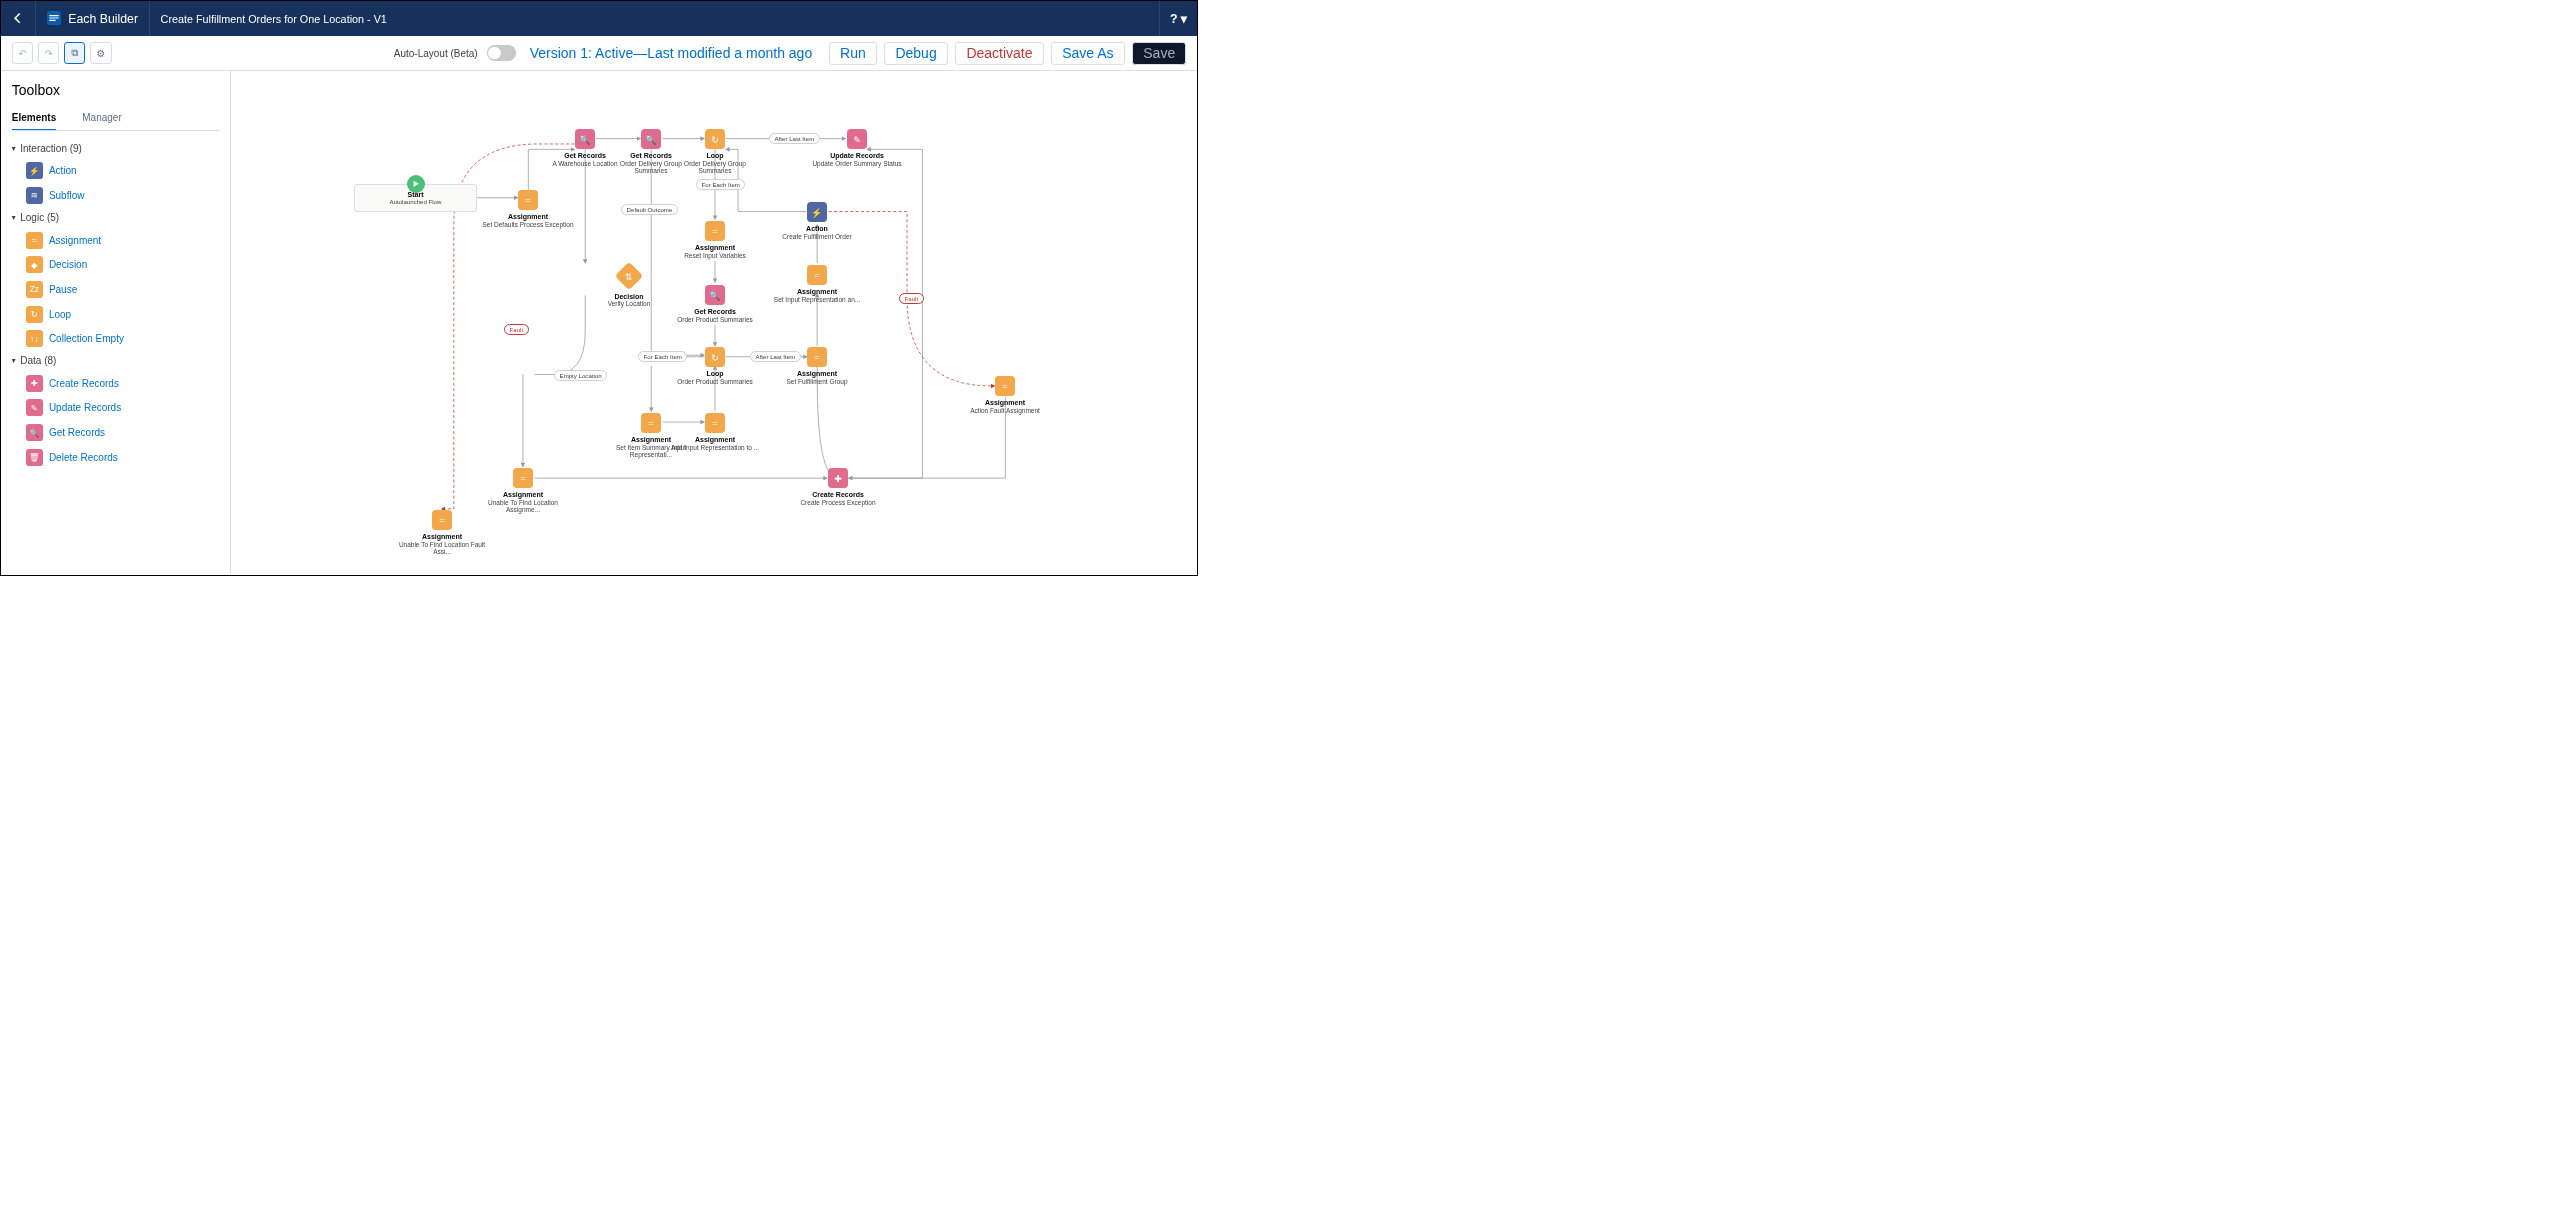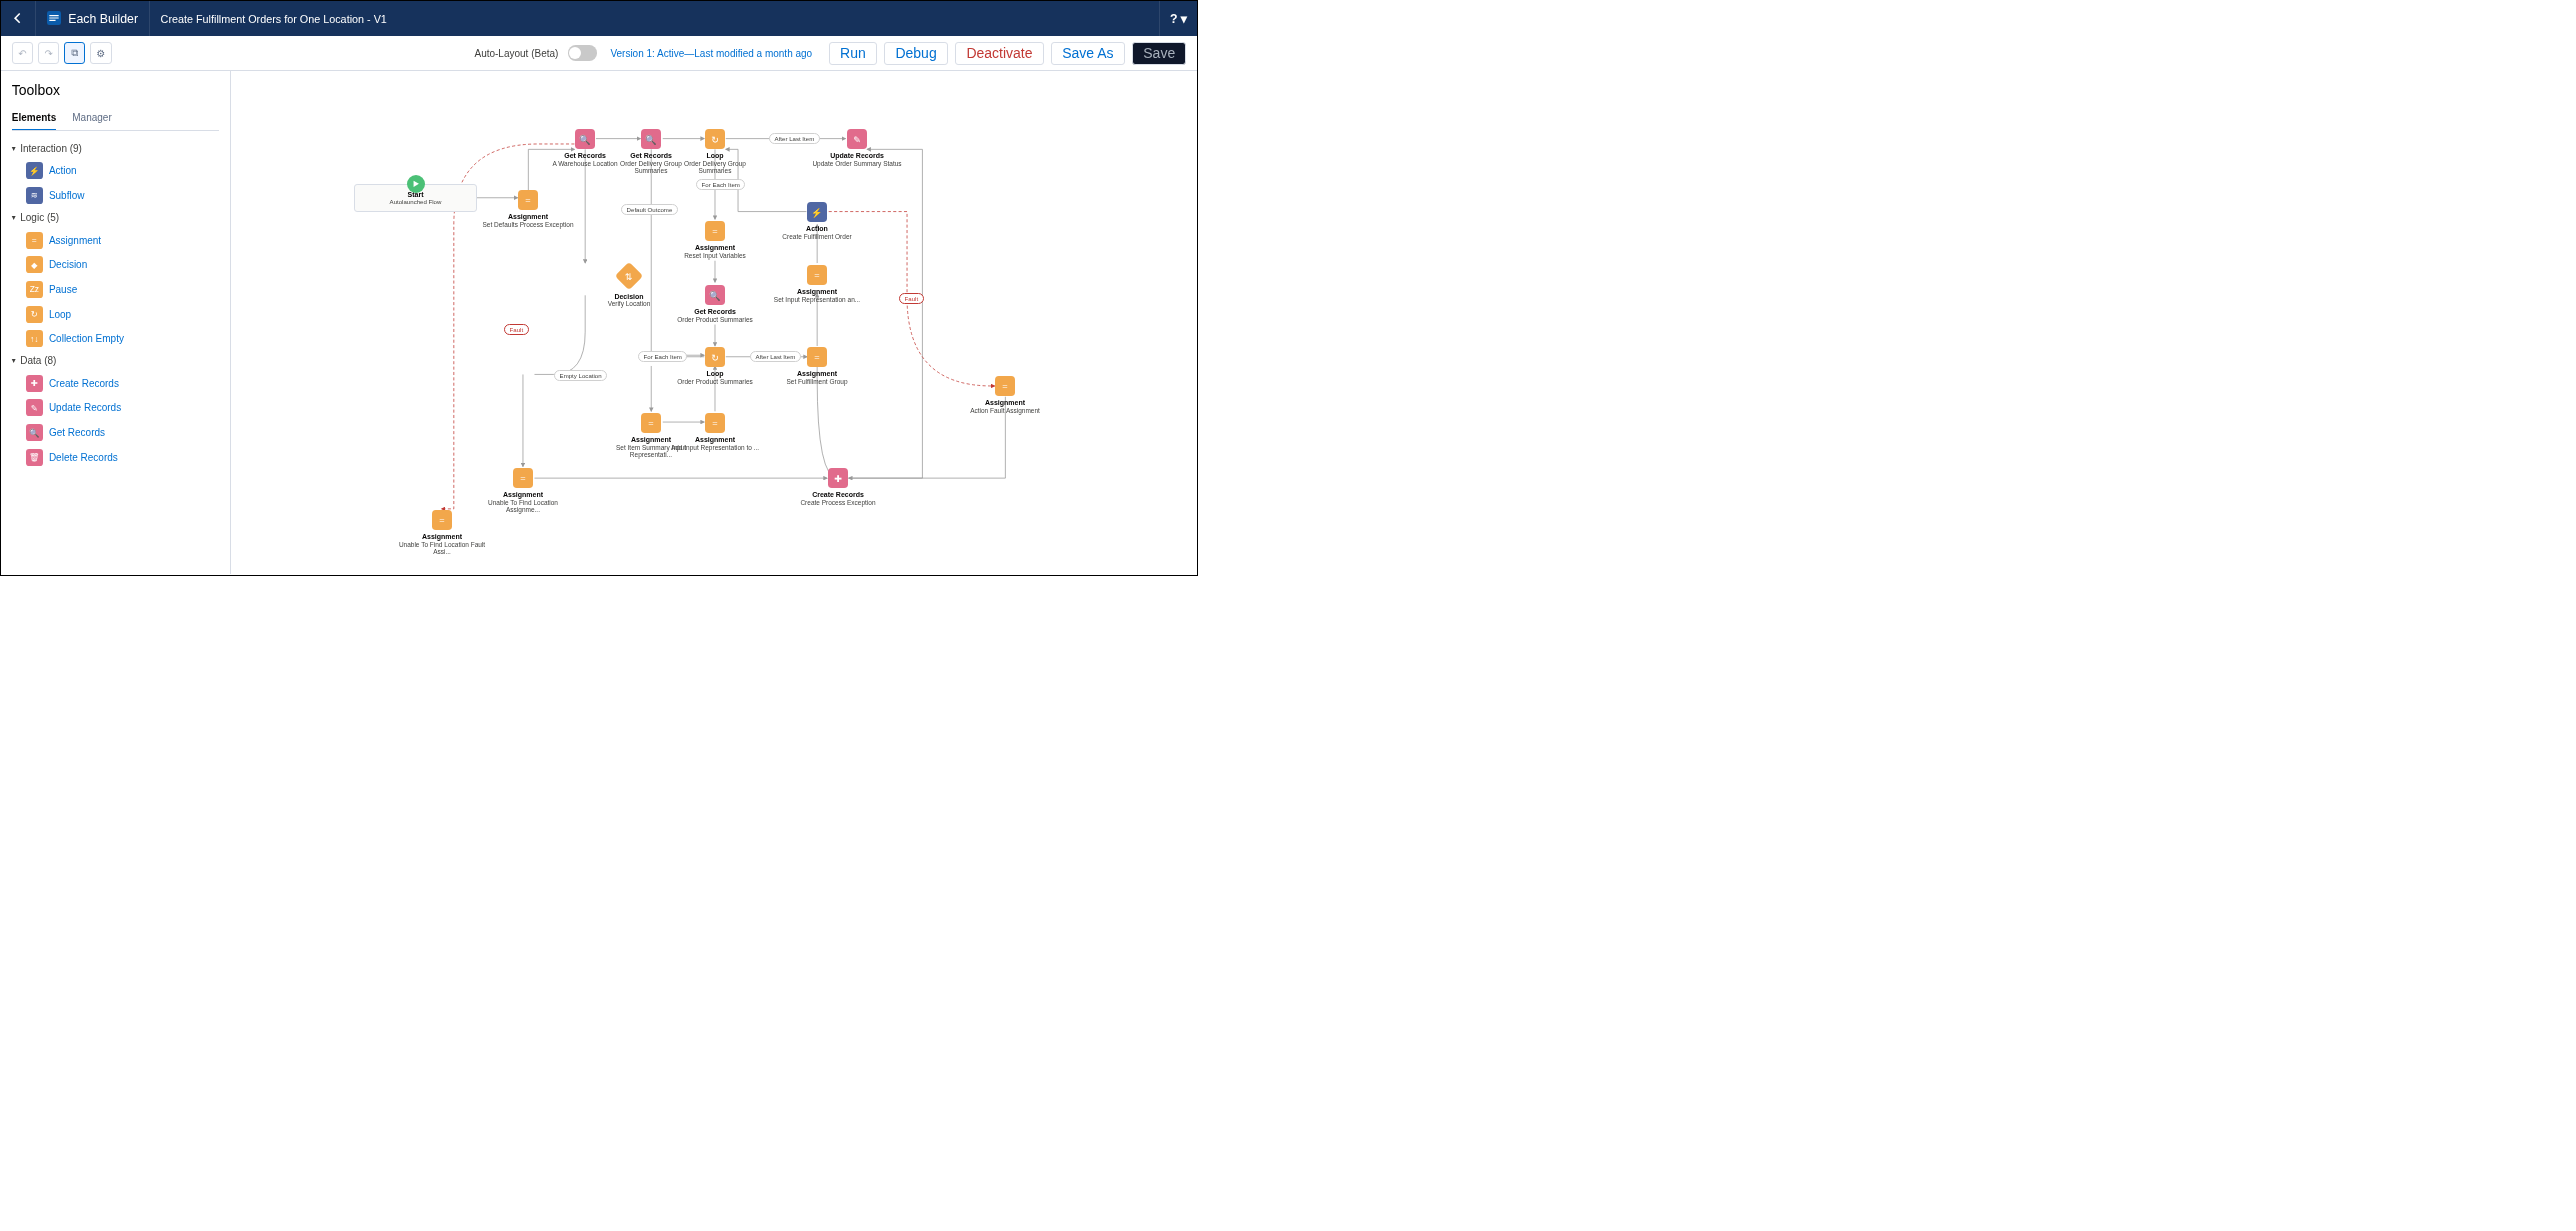--- a/index.html
+++ b/index.html
@@ -15,31 +15,31 @@
 
   
   .actionbar { height: 35px; border-bottom: 0.8px solid #d8dde6; display: flex; align-items: center; padding: 0 10.8px; gap: 4.6px; }
   .icon-btn { width: 21.5px; height: 21.5px; border: 0.8px solid #d8dde6; border-radius: 3.1px; background:#fff; display:flex; align-items:center; justify-content:center; color:#5e6c84; cursor:pointer; font-size:10px; }
   .icon-btn.disabled { color: #b0b7c3; cursor: default; }
   .icon-btn.active { border-color:#0070d2; background:#eef4ff; }
   .actionbar .spacer { flex: 1; }
   .al-label { color:#3e3e3c; font-size:10px; margin-right:4.6px; }
   .toggle { width:29px; height:15.4px; border-radius:7.7px; background:#c9c9c9; position:relative; cursor:pointer; margin-right:9.2px; }
   .toggle .knob { width:12.3px; height:12.3px; border-radius:50%; background:#fff; position:absolute; top:1.5px; left:1.5px; }
-  .ver-link { color:#0070d2; font-size:10px; margin-right:9.2px; cursor:pointer; }
+  .ver-link { color:#0070d2; font-size:14px; margin-right:9.2px; cursor:pointer; }
   .pill-btn { height:23px; padding:0 10px; border:0.8px solid #d8dde6; border-radius:3.1px; background:#fff; font-size:14px; cursor:pointer; margin-left:3.1px; }
   .pill-btn.blue { color:#0070d2; }
   .pill-btn.red { color:#c23934; }
   .pill-btn.gray { color:#a8b0bc; background:#0f172a; cursor:default; }
 
   
   .main { display:flex; height: calc(100% - 71px); }
   .sidebar { width: 230px; border-right:0.8px solid #d8dde6; padding:10.8px; overflow:auto; }
   .sidebar h2 { font-size:14px; font-weight:500; margin-bottom:9.2px; }
-  .tabs { display:flex; gap:16px; border-bottom:0.8px solid #d8dde6; margin-bottom:7.7px;text-align:right; }
+  .tabs { display:flex; gap:26px; border-bottom:0.8px solid #d8dde6; margin-bottom:7.7px;text-align:right; }
   .tab { padding:4.6px 0 6.1px; font-size:10px; color:#5e6c84; cursor:pointer; }
   .tab.active { color:#080707; font-weight:600; border-bottom:1.5px solid #0070d2; }
   .group-hdr { display:flex; align-items:center; gap:4.6px; font-size:10px; color:#3e3e3c; padding:4.6px 0; cursor:pointer;}
   .group-hdr .chev { font-size:7.7px; }
   .item-row { display:flex; align-items:center; gap:6.1px; padding:3.8px 0 3.8px 14px; cursor:pointer; }
   .item-row .item-icon { width:17px; height:17px; border-radius:3.1px; display:flex; align-items:center; justify-content:center; color:#fff; font-size:8.4px; flex-shrink:0;}
   .item-row .lbl { color:#0070d2; font-size:10px; }
 
   .canvas { flex:1; position:relative; overflow:hidden; background:#fff; }
   .svg-layer { position:absolute; inset:0; }

